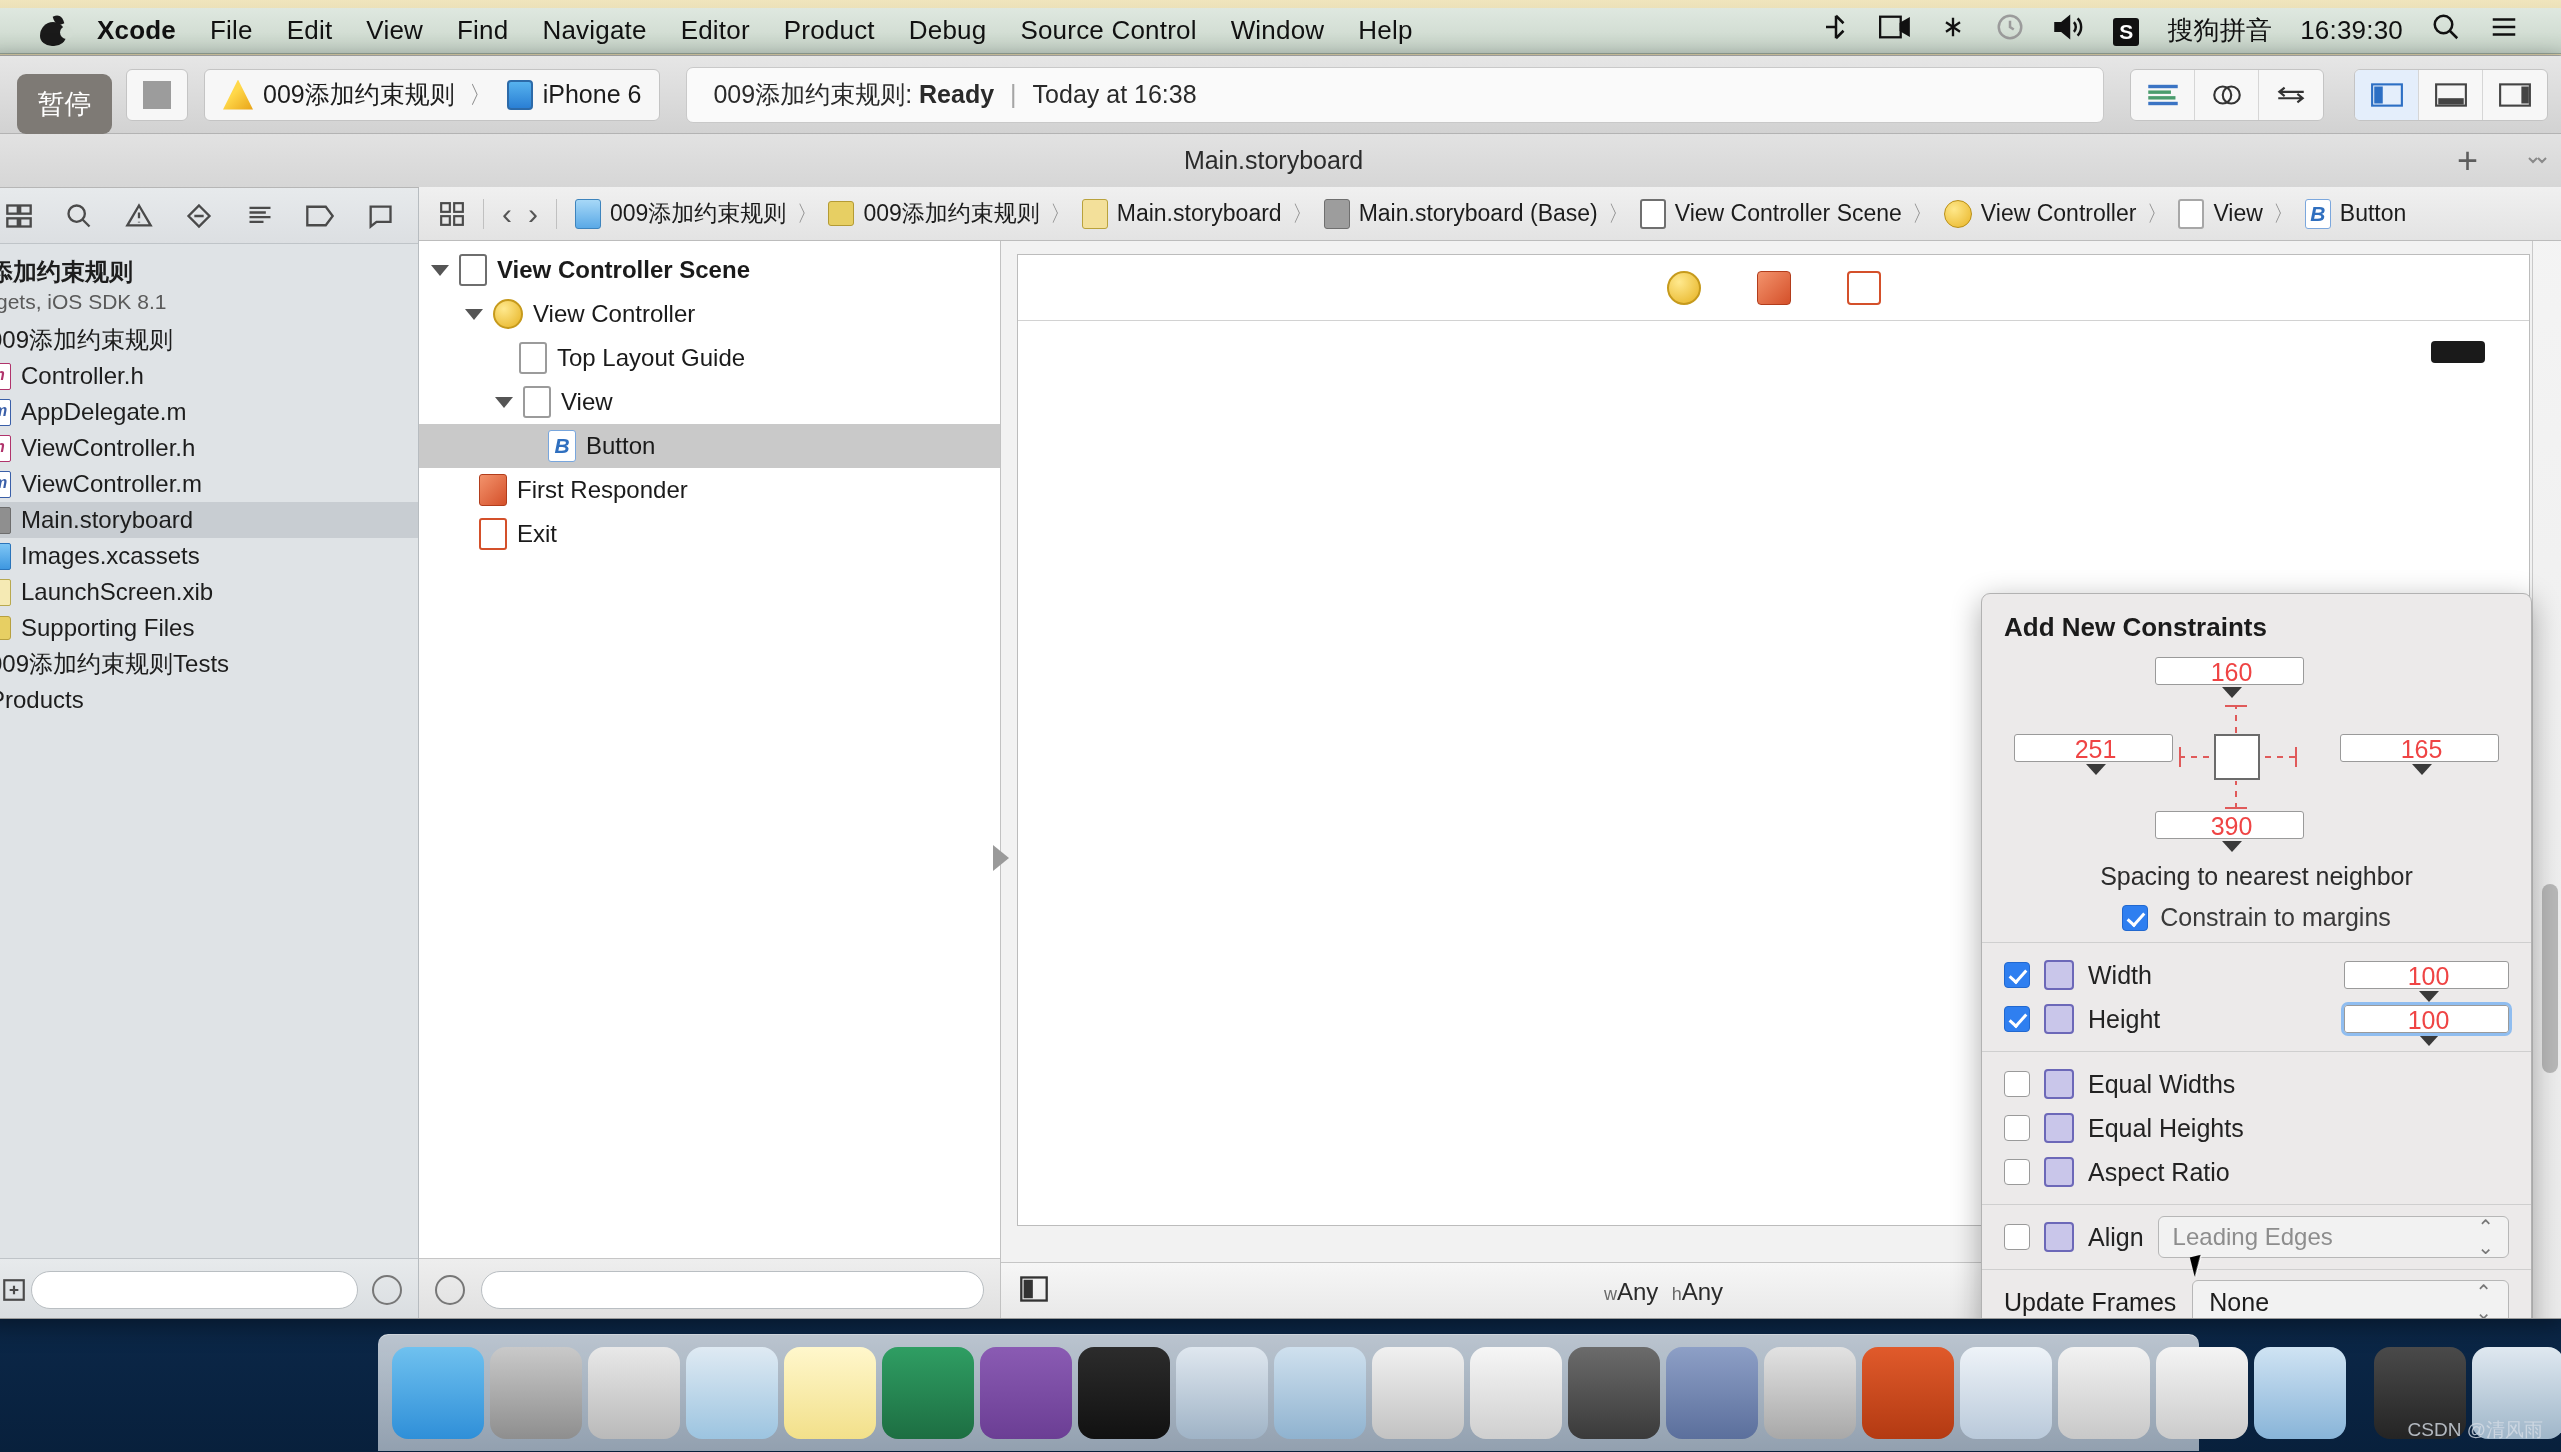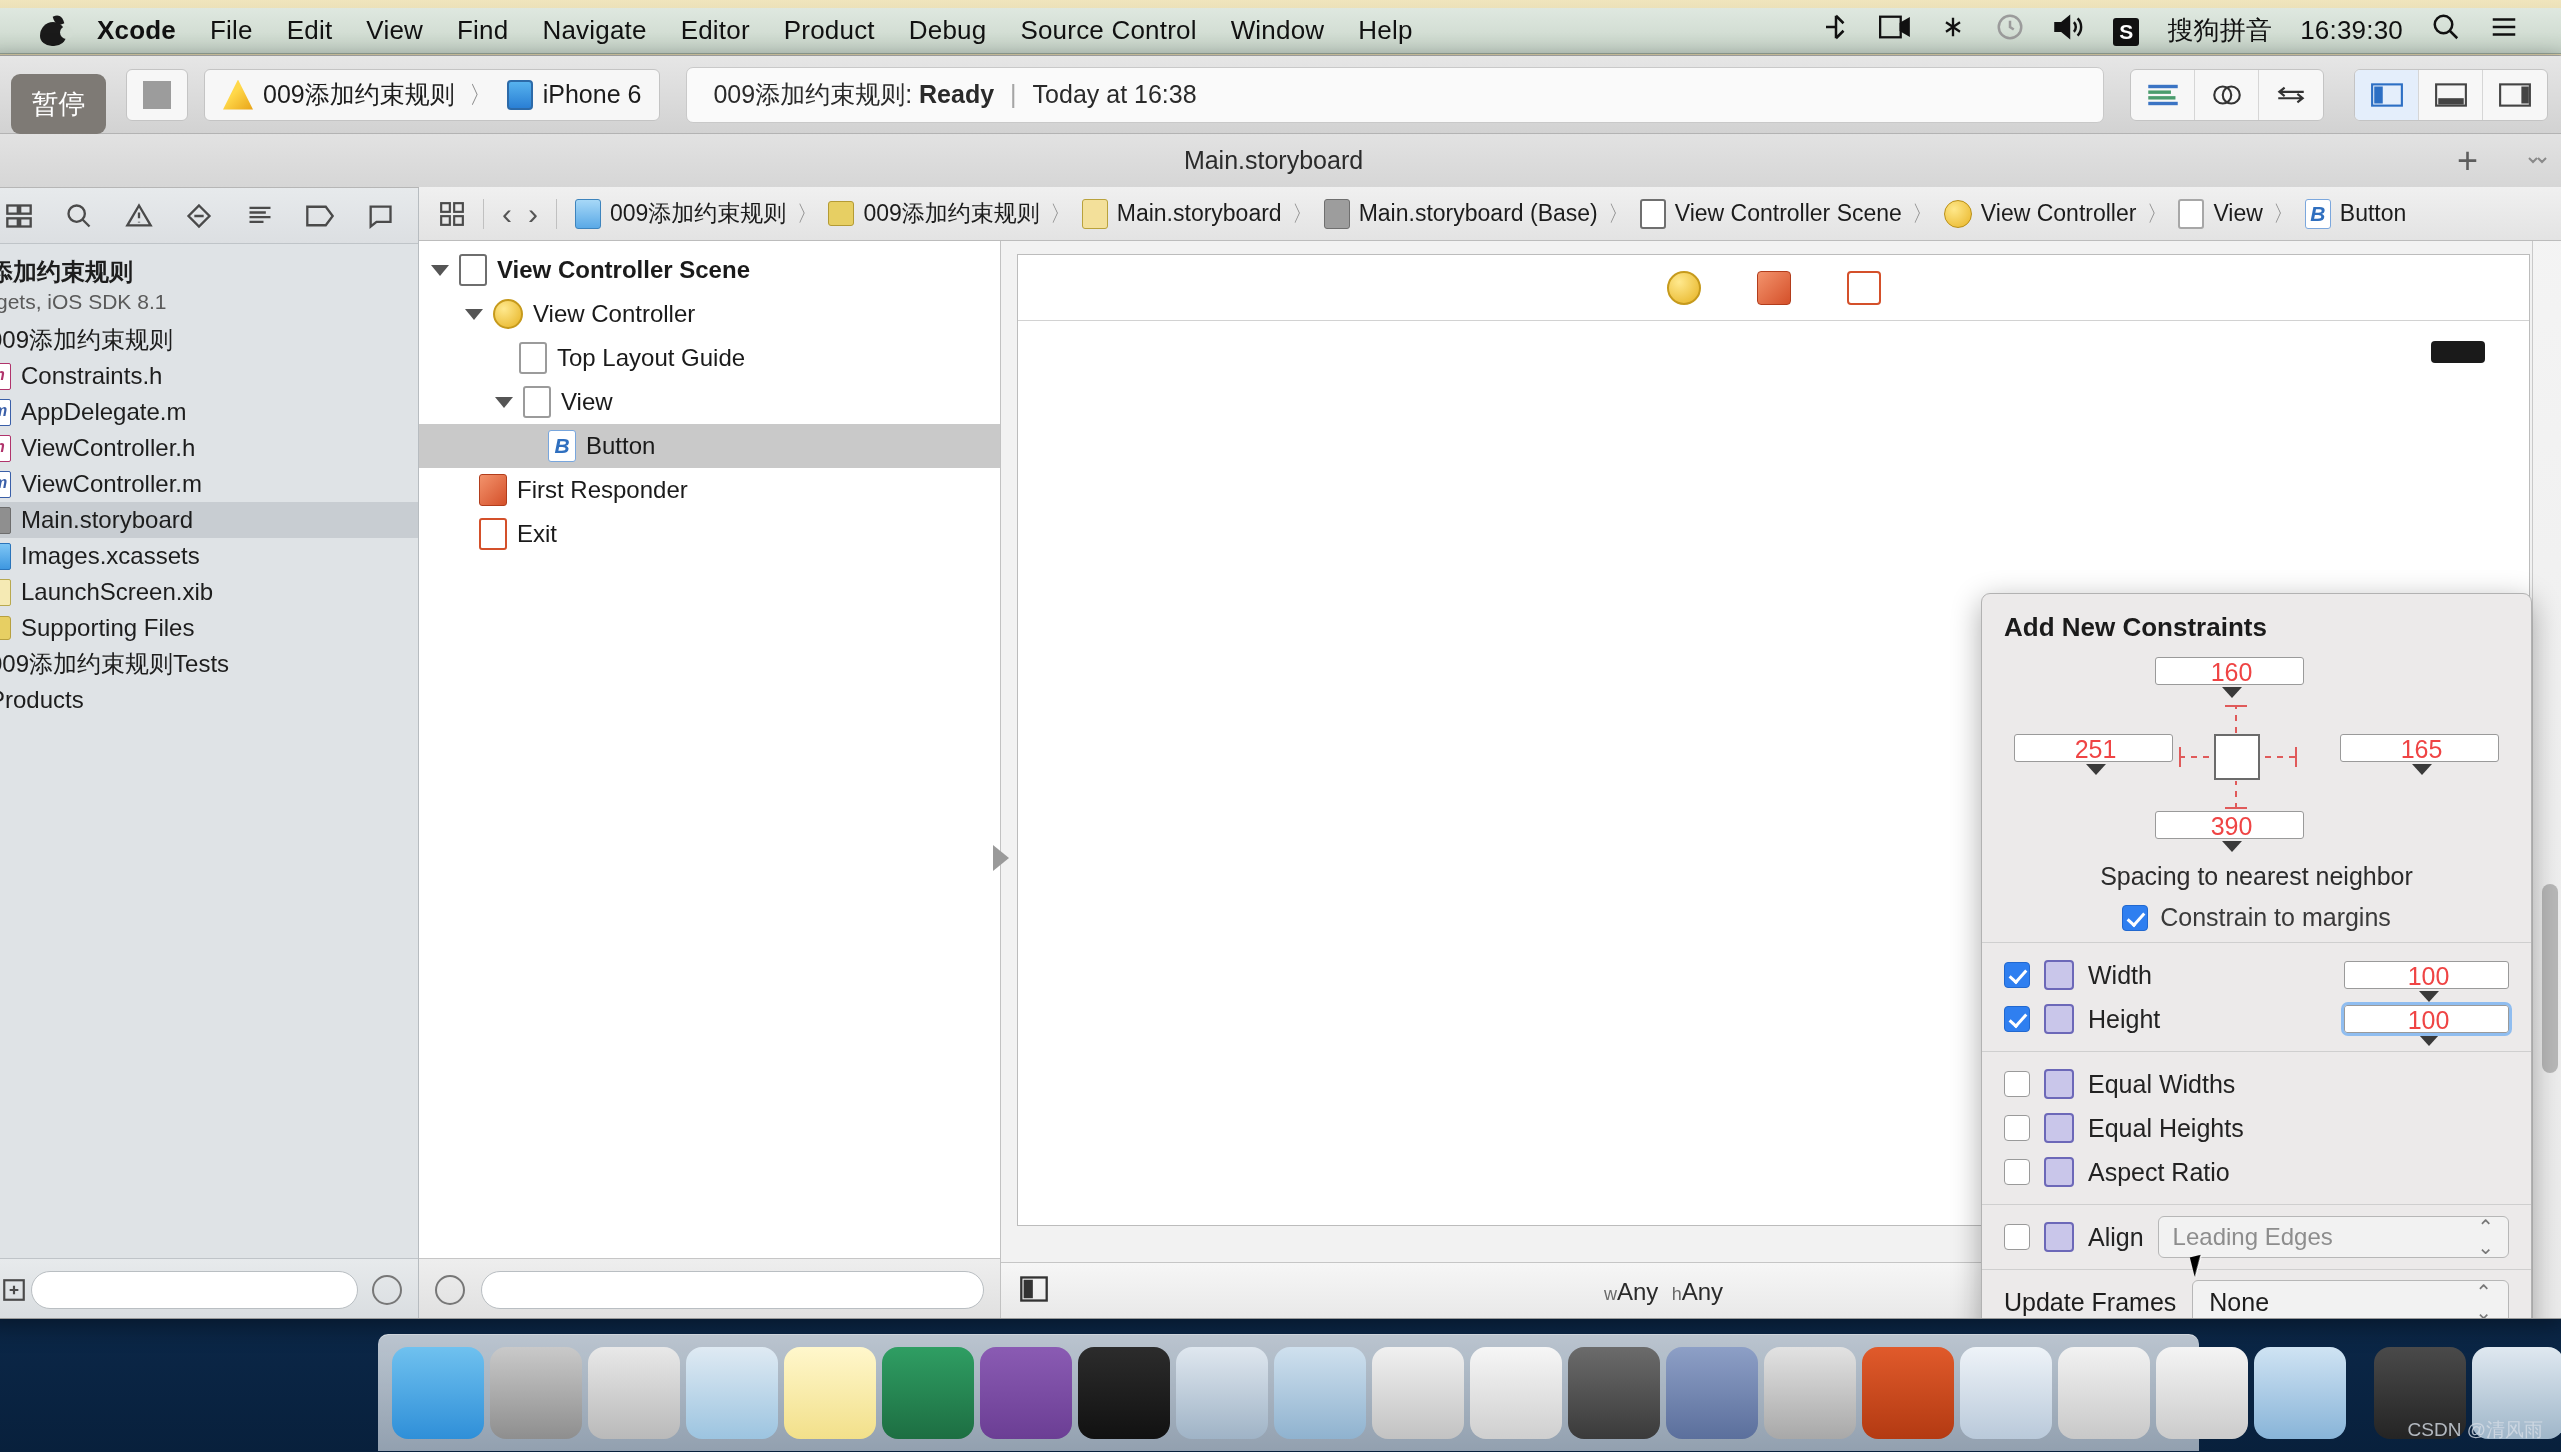--- a/index.html
+++ b/index.html
@@ -57,21 +57,21 @@
     overflow:hidden;
   }
   
   #xctoolbar{
     position:relative; height:78px;
     background:linear-gradient(180deg,#e6e6e6,#d2d2d2);
     border-bottom:1px solid #b3b3b3;
     display:flex; align-items:center; padding:0 18px;
   }
   .tt-tip{
-    position:absolute; left:30px; top:18px; width:95px; height:60px;
+    position:absolute; left:36px; top:18px; width:95px; height:60px;
     background:#7e7a75; color:#fff; border-radius:9px;
     font-size:27px; display:flex; align-items:center; justify-content:center;
     z-index:6;
   }
   .tb-gap{ width:127px; }
   .tb-btn{
     height:52px; background:#f7f7f7; border:1px solid #c4c4c4; border-radius:6px;
     display:flex;align-items:center;justify-content:center; padding:0 16px;
   }
   .stop-sq{ width:28px;height:28px;background:#9c9c9c; }
@@ -599,21 +599,21 @@
         <div class="nrow proj">
           <span>添加约束规则</span>
         </div>
         <div class="nsub">rgets, iOS SDK 8.1</div>
 
         <div class="nrow">
           <span>009添加约束规则</span>
         </div>
         <div class="nrow">
           <i class="fi h"></i>
-          <span>Constraints.h</span>
+          <span>Controller.h</span>
         </div>
         <div class="nrow">
           <i class="fi m"></i>
           <span>AppDelegate.m</span>
         </div>
         <div class="nrow">
           <i class="fi h"></i>
           <span>ViewController.h</span>
         </div>
         <div class="nrow">

